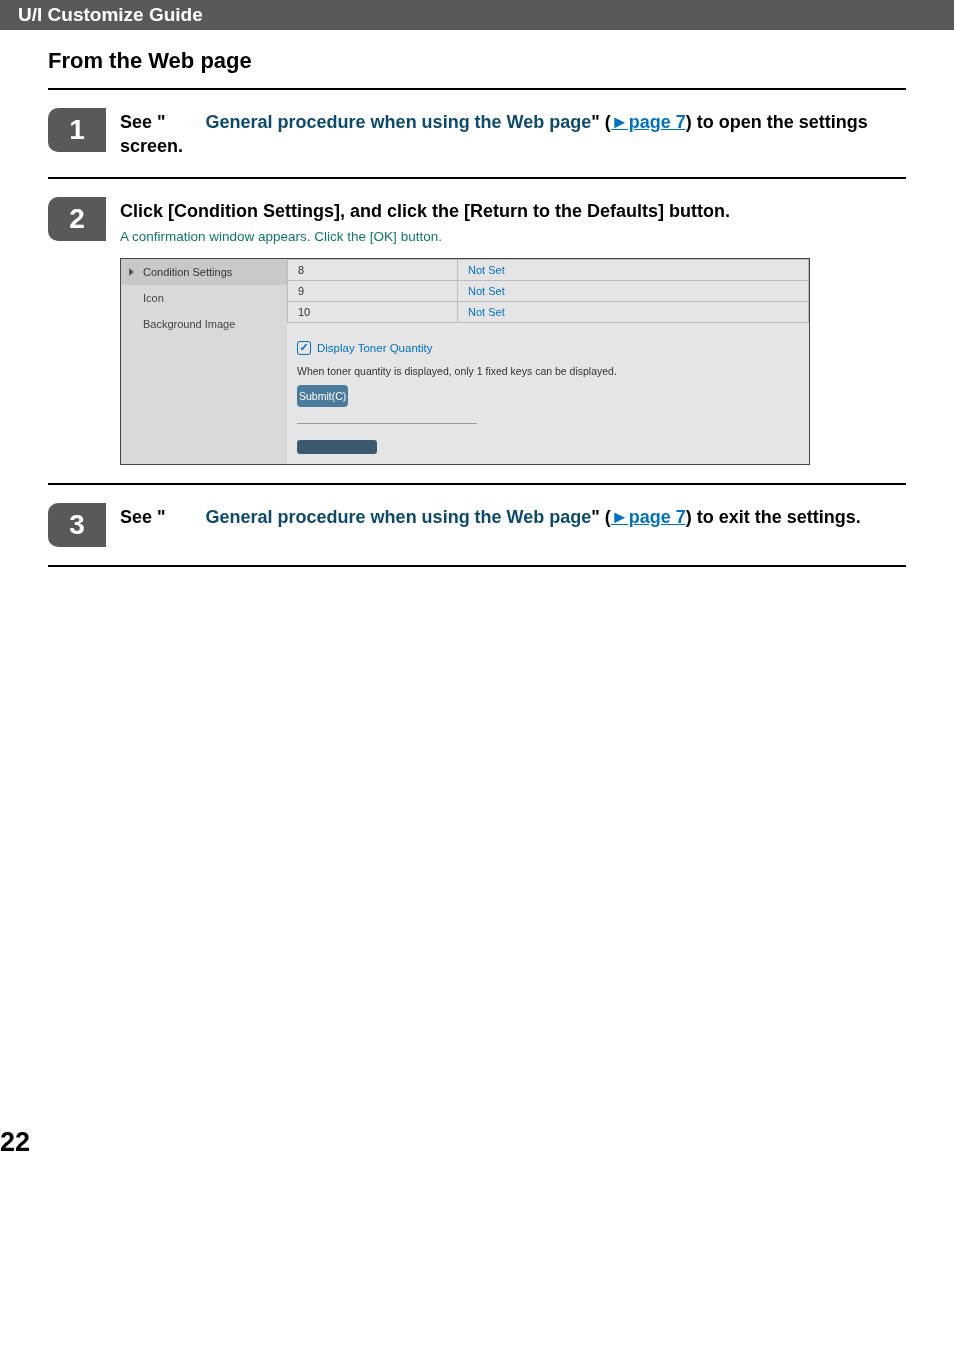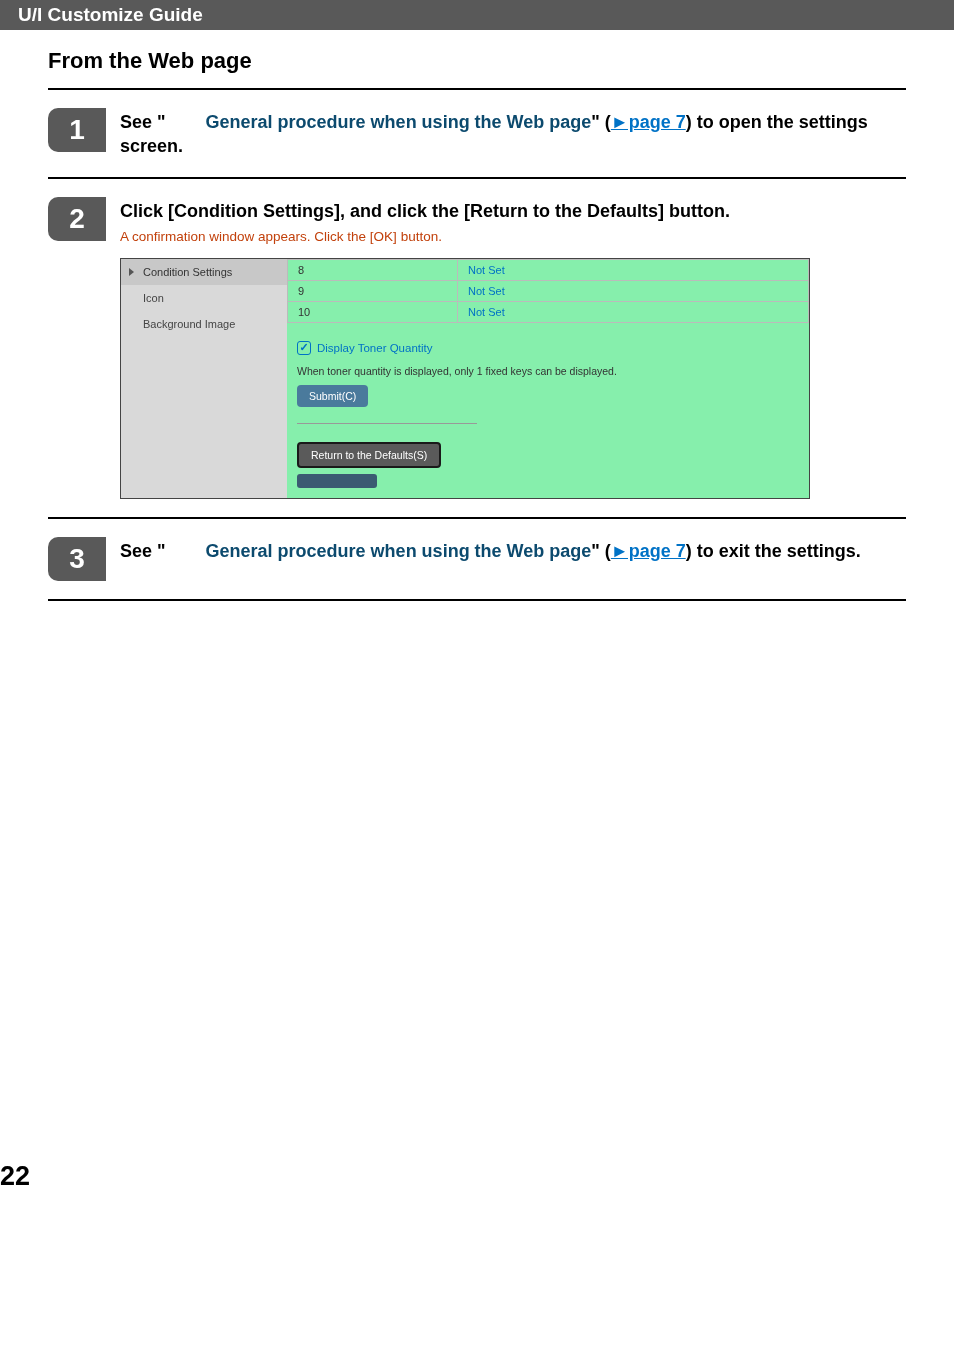--- a/index.html
+++ b/index.html
@@ -60,31 +60,31 @@
     color: #0c4a6e;
     margin-left: 40px;
   }
   .link-blue-u {
     color: #0072c6;
     text-decoration: underline;
   }
   .step-sub {
     font-size: 13.5px;
     margin-top: 6px;
-    color: #c2410c;
+    color: #0f766e;
   }
   .screenshot-wrap {
     margin: 14px 0 0 0;
     width: 690px;
   }
   .shot {
     border: 1px solid #444;
     display: flex;
     font-size: 11px;
-    background: #86efac;
+    background: #e5e5e5;
   }
   .shot-side {
     width: 166px;
     background: #d9d9d9;
     flex-shrink: 0;
   }
   .side-item {
     padding: 7px 10px 7px 22px;
     color: #444;
     position: relative;
@@ -146,21 +146,21 @@
   .shot-note {
     font-size: 10.5px;
     color: #333;
     margin-top: 10px;
   }
   .btn {
     display: inline-block;
     background: #4a7a9c;
     color: #fff;
     font-size: 10.5px;
-    padding: 5px 12px;
+    padding: 5px 2px;
     border-radius: 4px;
     margin-top: 8px;
   }
   .btn.outline {
     background: #5a5a5a;
     border: 2px solid #1a1a1a;
   }
   .shot-divider {
     border: none;
     border-top: 1px solid #999;
@@ -242,23 +242,20 @@
             <div class="shot-detail">
               <div class="cb-row">
                 <span class="cb">✓</span>
                 <span>Display Toner Quantity</span>
               </div>
               <div class="shot-note">When toner quantity is displayed, only 1 fixed keys can be displayed.</div>
               <div class="btn">Submit(C)</div>
             </div>
 
             <hr class="shot-divider">
-            <div style="padding-left:10px;">
-              <div class="btn outline">Return to the Defaults(S)</div>
-            </div>
             <div class="btn-dark-strip"></div>
           </div>
         </div>
       </div>
     </div>
   </div>
 
   <div class="step-block">
     <div class="step-num">3</div>
     <div class="step-body">

